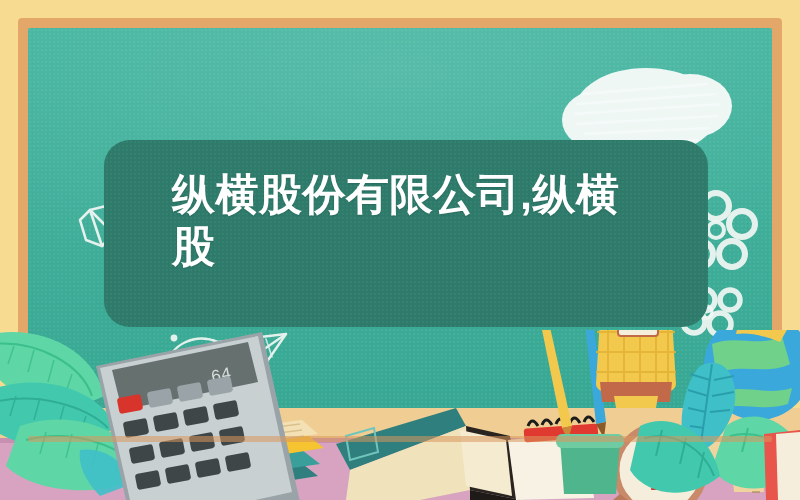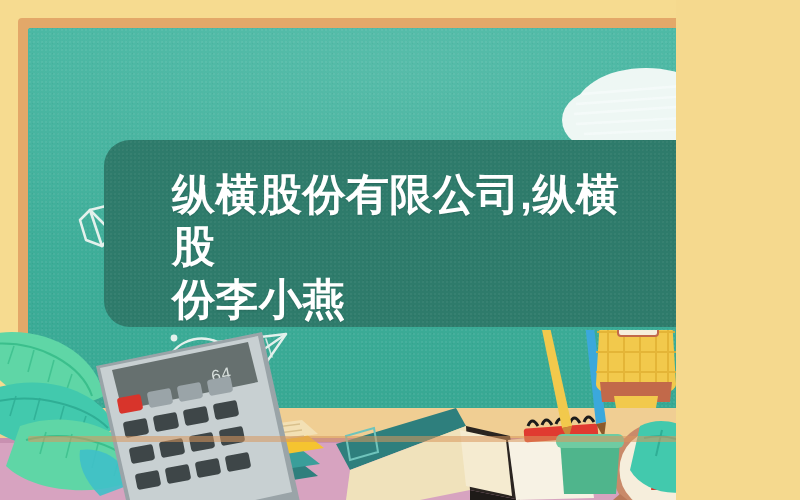--- a/index.html
+++ b/index.html
@@ -1,17 +1,17 @@
 <!DOCTYPE html>
 <html><head>
 <meta charset="utf-8">
 <style>
   html,body{margin:0;padding:0;background:#F5D98E;}
   #stage{
-    position:relative;width:676px;height:500px;overflow:hidden;
+    position:relative;width:800px;height:500px;overflow:hidden;
     font-family:"Liberation Sans","DejaVu Sans",sans-serif;
     background:#ef4444;
   }
   .abs{position:absolute;}
 
   
   #frame-outer{inset:0;background:#F6DB90;}
   #frame-inner{
     left:18px;top:18px;width:764px;height:464px;
     background:#E3A869;border-radius:4px;
@@ -154,21 +154,20 @@
         </g>
     </svg>
 
     <div class="abs" id="panel">
       <div class="abs" id="panel-noise"></div>
     </div>
   </div>
 
   <div class="abs" id="headline">
     <div>纵横股份有限公司,纵横股</div>
-    <div>份李小燕</div>
   </div>
 
   <svg class="abs" style="left:0;top:330px;" width="800" height="170" viewBox="0 0 800 170">
 
     <rect x="0" y="78" width="800" height="34" fill="#F0CE93"></rect>
     <rect x="0" y="110" width="800" height="60" fill="#D7A3C0"></rect>
     <rect x="0" y="108" width="800" height="5" fill="#C890B0"></rect>
 
     <g>
       <path d="M-10 4 C46 -6 96 24 104 66 C62 88 10 70 -12 36 Z" fill="#5FD6A6"></path>

